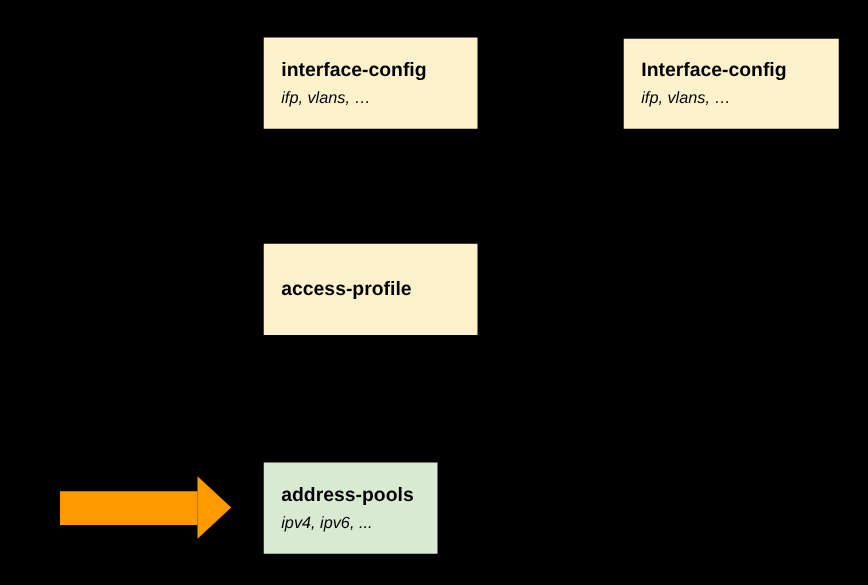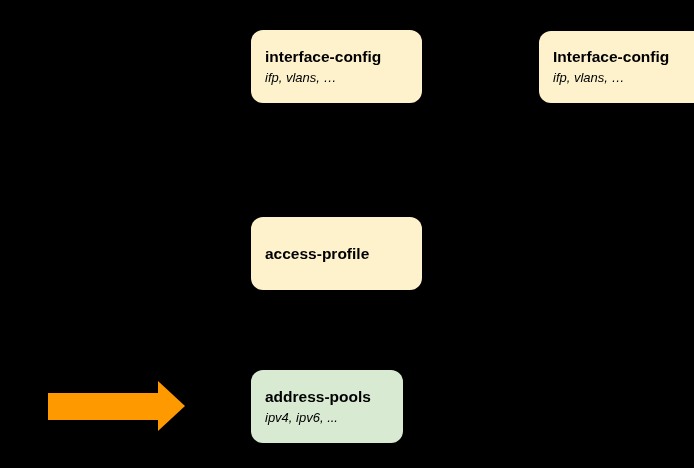--- a/index.html
+++ b/index.html
@@ -11,47 +11,46 @@
     position: relative;
     width: 694px;
     height: 468px;
     background: #000000;
     overflow: hidden;
     font-family: "Liberation Sans", sans-serif;
   }
   .node {
     position: absolute;
     box-sizing: border-box;
-    border-radius: 12px;
+    border-radius: 0;
     display: flex;
     flex-direction: column;
     justify-content: center;
     padding-left: 14px;
     padding-right: 6px;
     color: #000000;
-    margin-left: 40px;
   }
   .node--default { background: #fdf2cc; }
   .node--highlight { background: #d9ead3; }
   .node-title {
     font-weight: 700;
     font-size: 15.5px;
     line-height: 21px;
     white-space: nowrap;
   }
   .node-subtitle {
     font-style: italic;
     font-size: 13px;
     line-height: 21px;
     white-space: nowrap;
   }
   .node-a { left: 211px; top: 30px;  width: 171px; height: 73px; }
   .node-b { left: 499px; top: 31px;  width: 172px; height: 72px; }
-  .node-c { left: 211px; top: 217px; width: 171px; height: 73px; }
-  .node-d { left: 211px; top: 370px; width: 152px; height: 73px; }
+  .node-c { left: 211px; top: 195px; width: 171px; height: 73px; }
+  .node-d { left: 211px; top: 370px; width: 139px; height: 73px; }
 
   .arrow {
     position: absolute;
     left: 48px;
     top: 381px;
     width: 137px;
     height: 51px;
   }
   .arrow-shaft {
     position: absolute;

